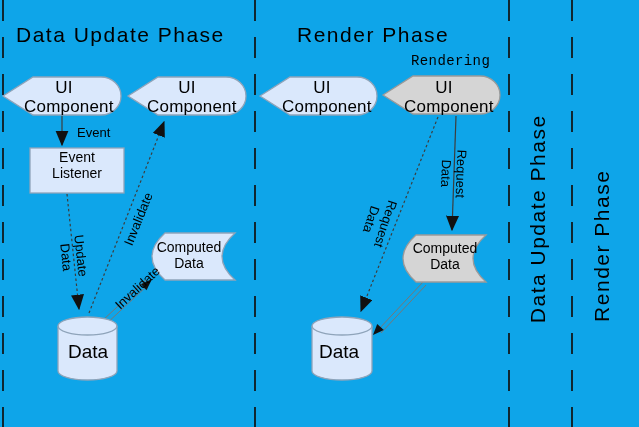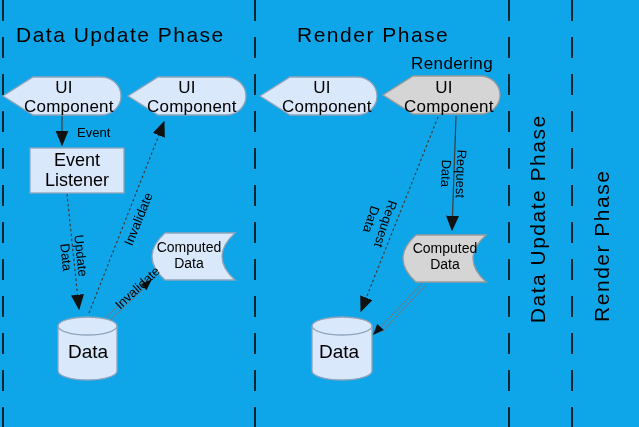--- a/index.html
+++ b/index.html
@@ -69,31 +69,31 @@
   </svg>
 
   <div class="txt title" style="left:16px;top:23px;">Data Update Phase</div>
   <div class="txt title" style="left:297px;top:23px;">Render Phase</div>
 
   <div class="txt title center rot" style="left:432px;top:207px;width:212px;transform:rotate(-90deg);">Data Update Phase</div>
   <div class="txt title center rot" style="left:522px;top:234px;width:160px;transform:rotate(-90deg);">Render Phase</div>
 
   <div class="txt node-label center" style="left:24px;top:78px;width:80px;">UI Component</div>
   <div class="txt node-label center" style="left:147px;top:78px;width:80px;">UI Component</div>
-  <div class="txt center" style="left:42px;top:150px;width:70px;font-size:18px;text-align:center;">Event Listener</div>
+  <div class="txt center" style="left:42px;top:150px;width:70px;font-size:14px;text-align:center;">Event Listener</div>
   <div class="txt center" style="left:156px;top:240px;width:66px;font-size:14px;">Computed Data</div>
   <div class="txt center" style="left:59px;top:341px;width:58px;font-size:19px;">Data</div>
 
   <div class="txt node-label center" style="left:282px;top:78px;width:80px;">UI Component</div>
   <div class="txt node-label center" style="left:404px;top:78px;width:80px;">UI Component</div>
   <div class="txt center" style="left:412px;top:241px;width:66px;font-size:14px;">Computed Data</div>
   <div class="txt center" style="left:310px;top:341px;width:58px;font-size:19px;">Data</div>
 
   <div class="txt small-label" style="left:77px;top:126px;text-align:right;">Event</div>
   <div class="txt small-label center rot" style="left:50px;top:242px;width:46px;transform:rotate(84deg);">Update Data</div>
   <div class="txt small-label center rot" style="left:107px;top:212px;width:64px;transform:rotate(-68deg);">Invalidate</div>
   <div class="txt small-label center rot" style="left:106px;top:281px;width:64px;transform:rotate(-43deg);">Invalidate</div>
 
-  <div class="txt center" style="left:411px;top:54px;width:72px;font-size:17px;letter-spacing:.4px;">Rendering</div>
+  <div class="txt center" style="left:411px;top:54px;width:72px;font-size:14px;letter-spacing:.4px;font-family:Liberation Mono, monospace;">Rendering</div>
   <div class="txt small-label center rot" style="left:353px;top:207px;width:50px;transform:rotate(108deg);">Request Data</div>
   <div class="txt small-label center rot" style="left:428px;top:159px;width:50px;transform:rotate(92deg);">Request Data</div>
 
 </div>
 
 </body></html>

